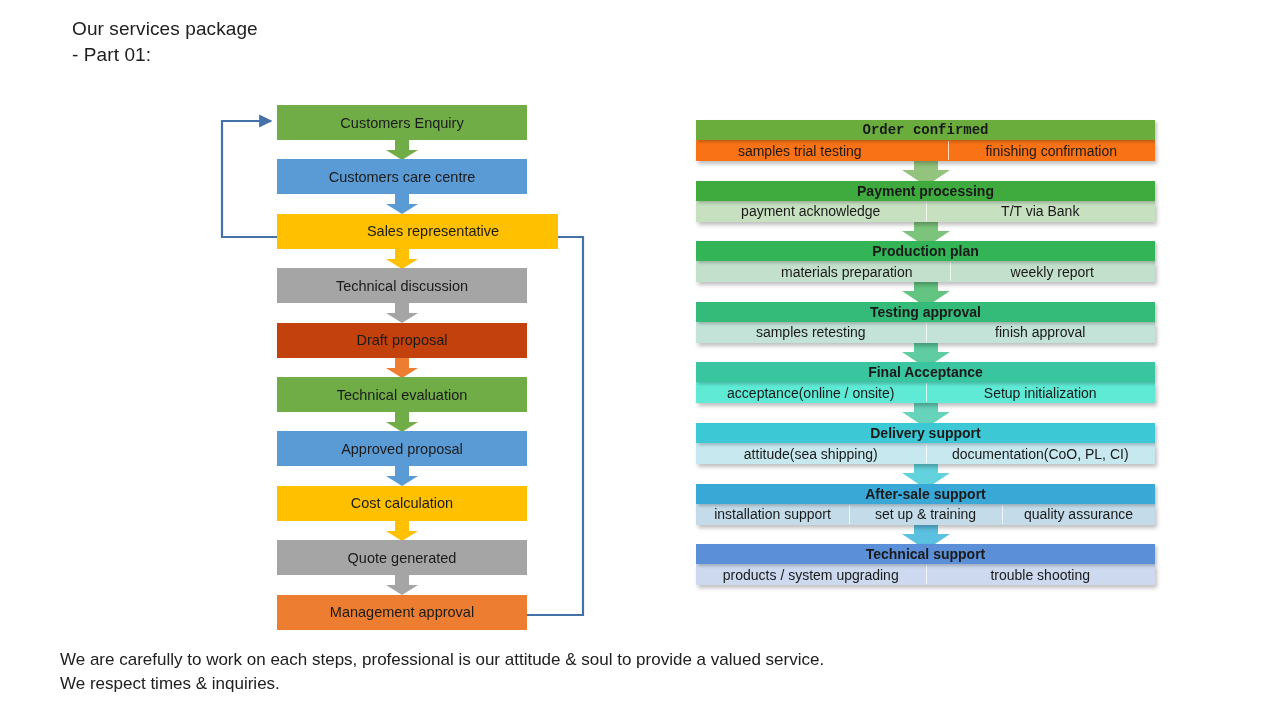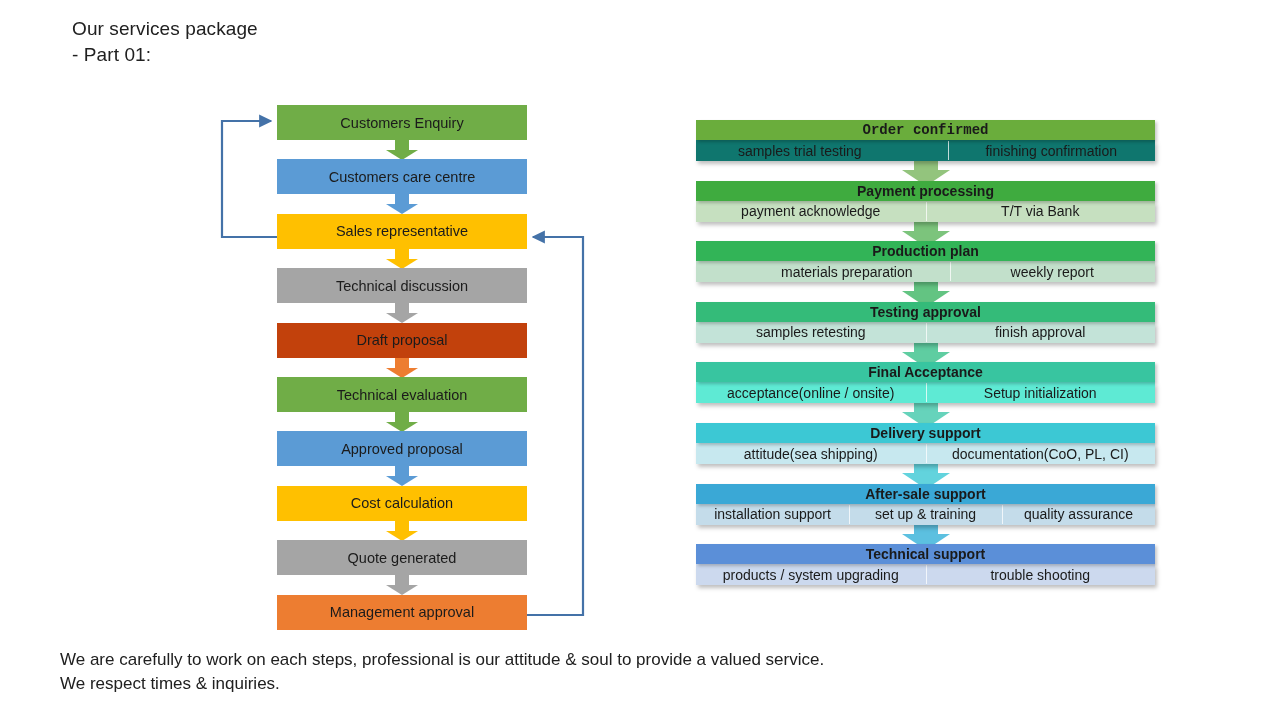--- a/index.html
+++ b/index.html
@@ -103,21 +103,21 @@
         <i style="background: rgb(112, 173, 71);"></i>
         <u style="border-top: 10px solid rgb(112, 173, 71);"></u>
       </div>
       <div class="fbox" style="top: 159.4px; background: rgb(91, 155, 213);">
         <span>Customers care centre</span>
       </div>
       <div class="fdown" style="top: 194.4px;">
         <i style="background: rgb(91, 155, 213);"></i>
         <u style="border-top: 10px solid rgb(91, 155, 213);"></u>
       </div>
-      <div class="fbox" style="top: 213.8px; background: rgb(255, 192, 0);">
+      <div class="fbox" style="top: 213.8px; background: rgb(255, 192, 0); padding-left: 31px;">
         <span>Sales representative</span>
       </div>
       <div class="fdown" style="top: 248.8px;">
         <i style="background: rgb(255, 192, 0);"></i>
         <u style="border-top: 10px solid rgb(255, 192, 0);"></u>
       </div>
       <div class="fbox" style="top: 268.2px; background: rgb(165, 165, 165);">
         <span>Technical discussion</span>
       </div>
       <div class="fdown" style="top: 303.2px;">
@@ -160,21 +160,21 @@
         <u style="border-top: 10px solid rgb(165, 165, 165);"></u>
       </div>
       <div class="fbox" style="top: 594.6px; background: rgb(237, 125, 49);">
         <span>Management approval</span>
       </div>
     </div>
 
   <div id="stack">
       <div class="srow" style="top: 0px;">
         <div class="shead" style="background: rgb(106, 173, 60); font-family: Liberation Mono, monospace;">Order confirmed</div>
-        <div class="sbody" style="background: #0f766e; gap: 44px;">
+        <div class="sbody" style="background: #f97316; gap: 44px;">
           <div class="scell">samples trial testing</div>
           <div class="scell">finishing confirmation</div>
         </div>
       </div>
       <div class="sarrow" style="top: 41px;">
         <svg width="68" height="26" viewBox="0 0 68 26">
           <path d="M 22 0 L 46 0 L 46 9 L 58 9 L 34 25 L 10 9 L 22 9 Z" fill="#93c47d"></path>
         </svg>
       </div>
       <div class="srow" style="top: 60.6px;">

